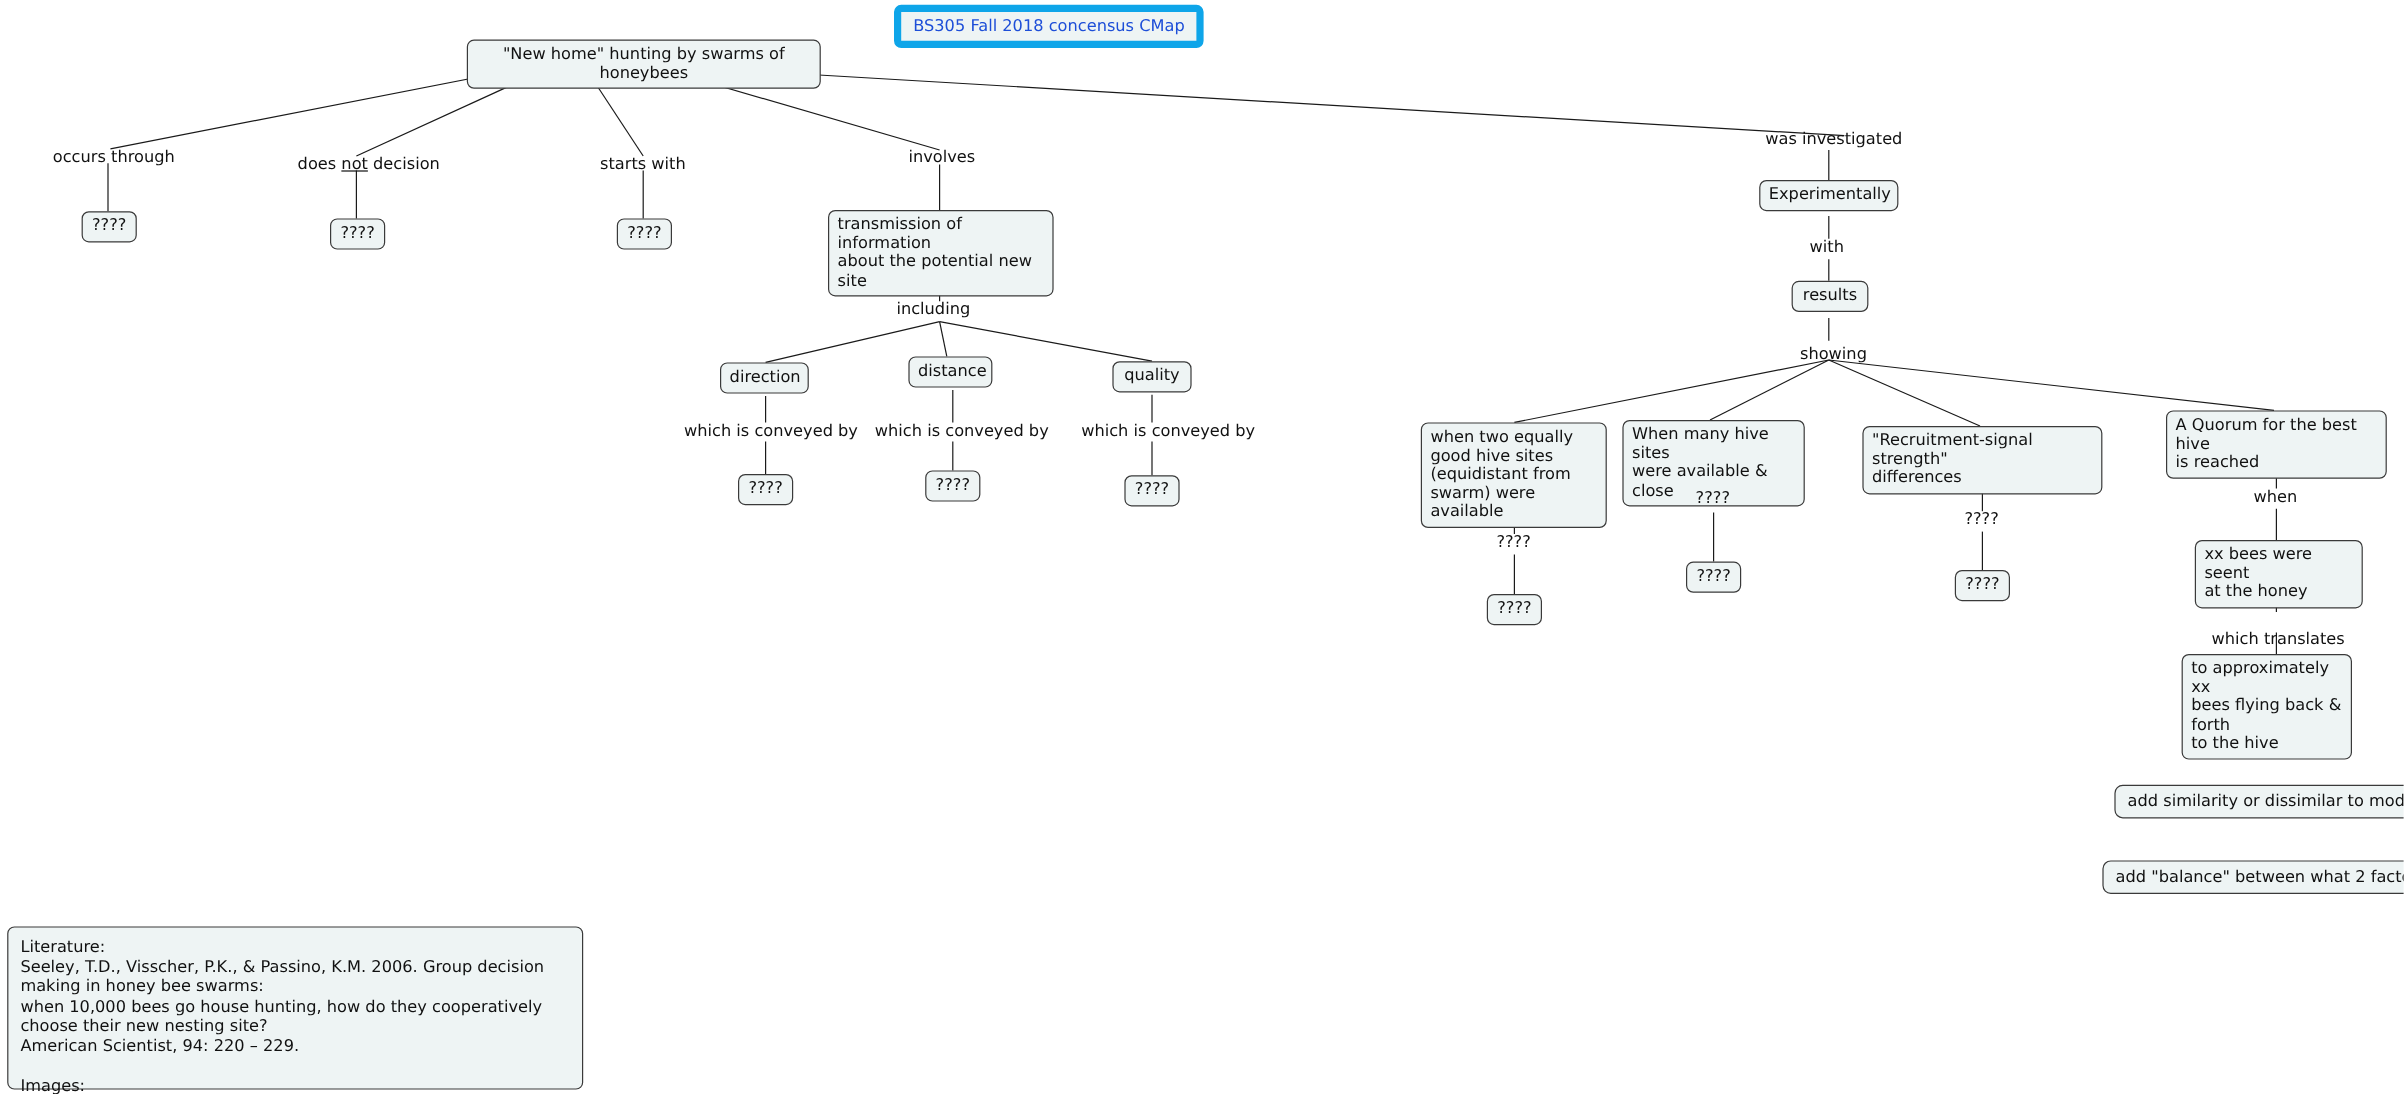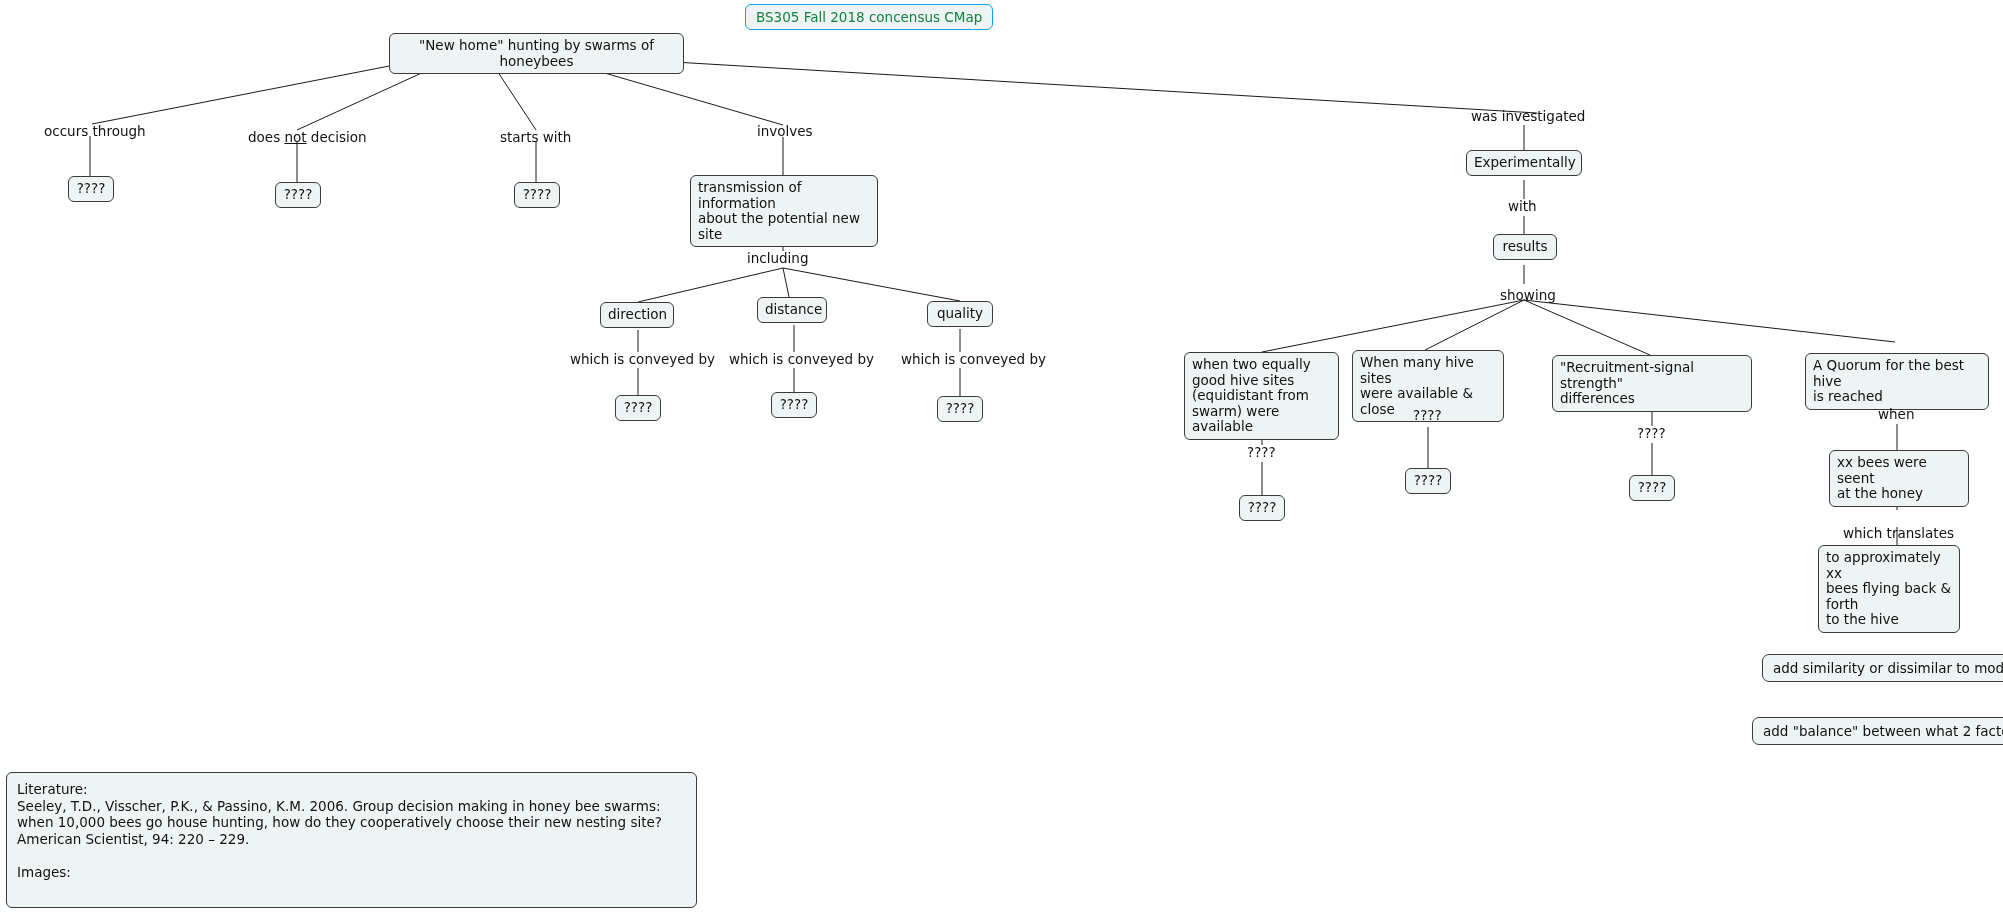--- a/index.html
+++ b/index.html
@@ -49,25 +49,25 @@
     color: #111111;
     background: transparent;
     white-space: pre;
   }
   .link-label u {
     text-decoration: underline;
   }
   .title-node {
     position: absolute;
     background: #eef4f4;
-    border: 1px solid #0ea5e9;
+    border: 6px solid #0ea5e9;
     border-radius: 6px;
     font-size: 13.5px;
     padding: 4px 10px;
-    color: #15803d;
+    color: #1d4ed8;
   }
   .question {
     font-size: 13.5px;
   }
   .legend-box {
     position: absolute;
     background: #eef4f4;
     border: 1px solid #3a3a3a;
     border-radius: 6px;
     font-size: 13.5px;
@@ -184,21 +184,21 @@
   <div class="link-label" style="left:1500px; top:288px;text-align:right;">showing</div>
 
   <div class="node" style="left:1184px; top:352px; width:155px;">when two equally
 good hive sites
 (equidistant from
 swarm) were available</div>
   <div class="node" style="left:1352px; top:350px; width:152px;">When many hive sites
 were available &amp; close</div>
   <div class="node" style="left:1552px; top:355px; width:200px;">"Recruitment-signal strength"
 differences</div>
-  <div class="node" style="left:1805px; top:342px; width:184px;margin-top:11px;">A Quorum for the best hive
+  <div class="node" style="left:1805px; top:342px; width:184px;">A Quorum for the best hive
 is reached</div>
 
   <div class="link-label question" style="left:1247px; top:445px;">????</div>
   <div class="link-label question" style="left:1413px; top:408px;">????</div>
   <div class="link-label question" style="left:1637px; top:426px;">????</div>
 
   <div class="node center question" style="left:1239px; top:495px; width:46px;">????</div>
   <div class="node center question" style="left:1405px; top:468px; width:46px;">????</div>
   <div class="node center question" style="left:1629px; top:475px; width:46px;">????</div>
 
@@ -206,20 +206,20 @@
   <div class="node" style="left:1829px; top:450px; width:140px;">xx bees were seent
 at the honey</div>
   <div class="link-label" style="left:1843px; top:510px;margin-top:16px;">which translates</div>
   <div class="node" style="left:1818px; top:545px; width:142px;">to approximately xx
 bees flying back &amp; forth
 to the hive</div>
 
   <div class="pill" style="left:1762px; top:654px;">add similarity or dissimilar to model</div>
   <div class="pill" style="left:1752px; top:717px;">add "balance" between what 2 factors</div>
 
-  <div class="legend-box" style="left:6px; top:772px; width:691px; height:136px;">Literature:
+  <div class="legend-box" style="left:6px; top:772px; width:480px; height:136px;">Literature:
 Seeley, T.D., Visscher, P.K., &amp; Passino, K.M. 2006.  Group decision making in honey bee swarms:
 when 10,000 bees go house hunting, how do they cooperatively choose their new nesting site?
 American Scientist, 94: 220 – 229.
 
 Images:</div>
 
 </div>
 
 </body></html>

